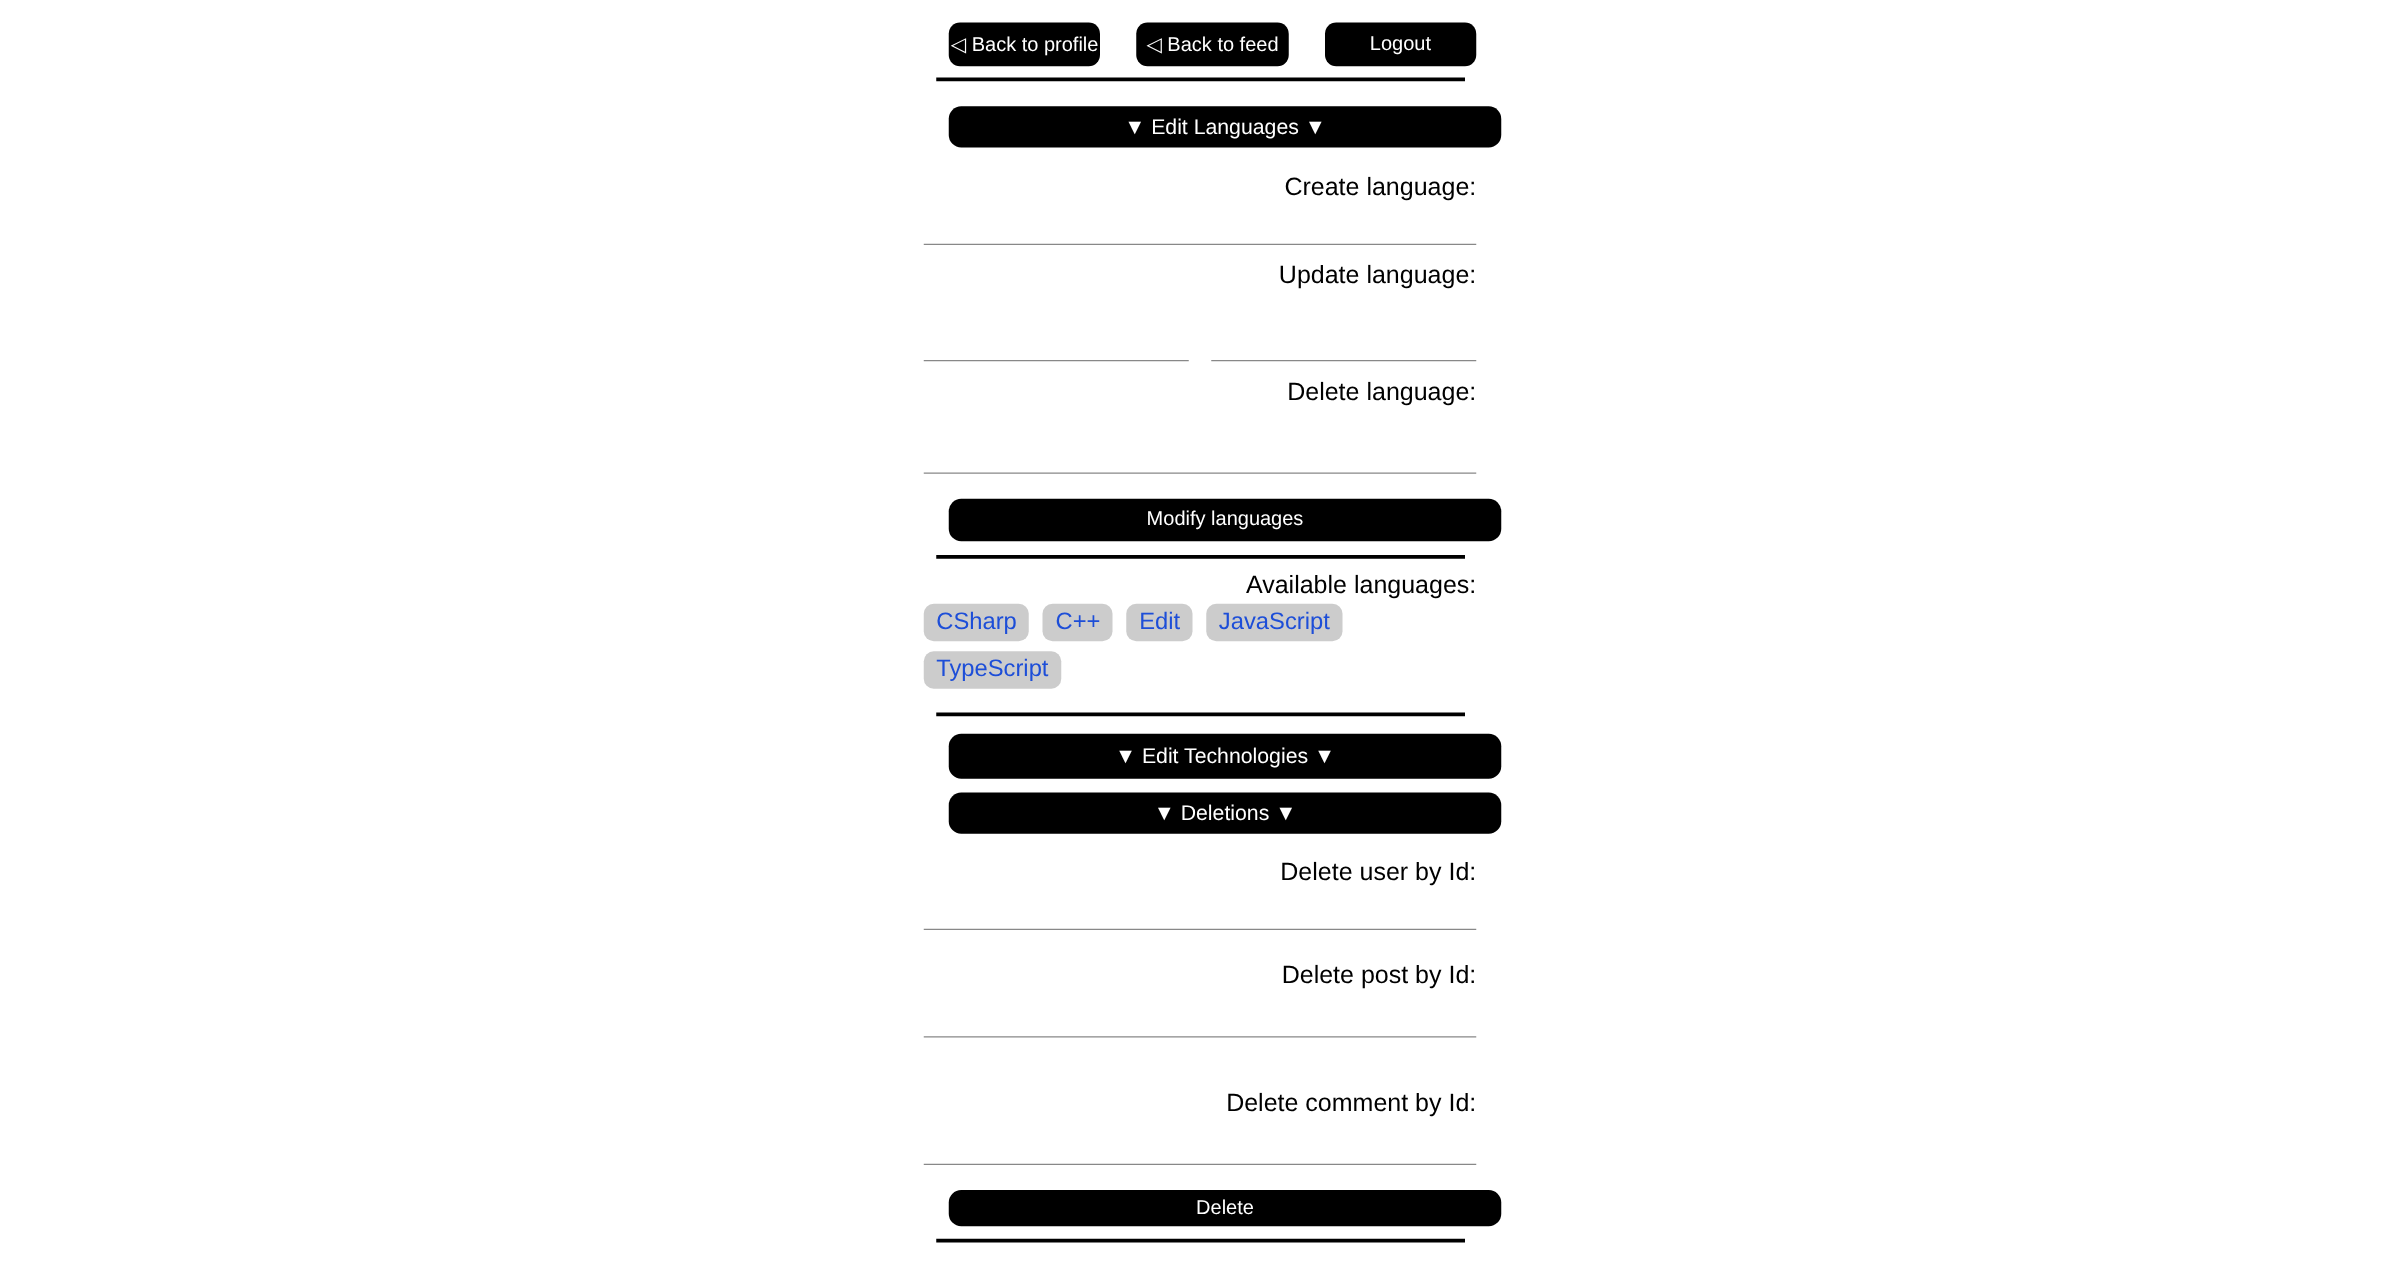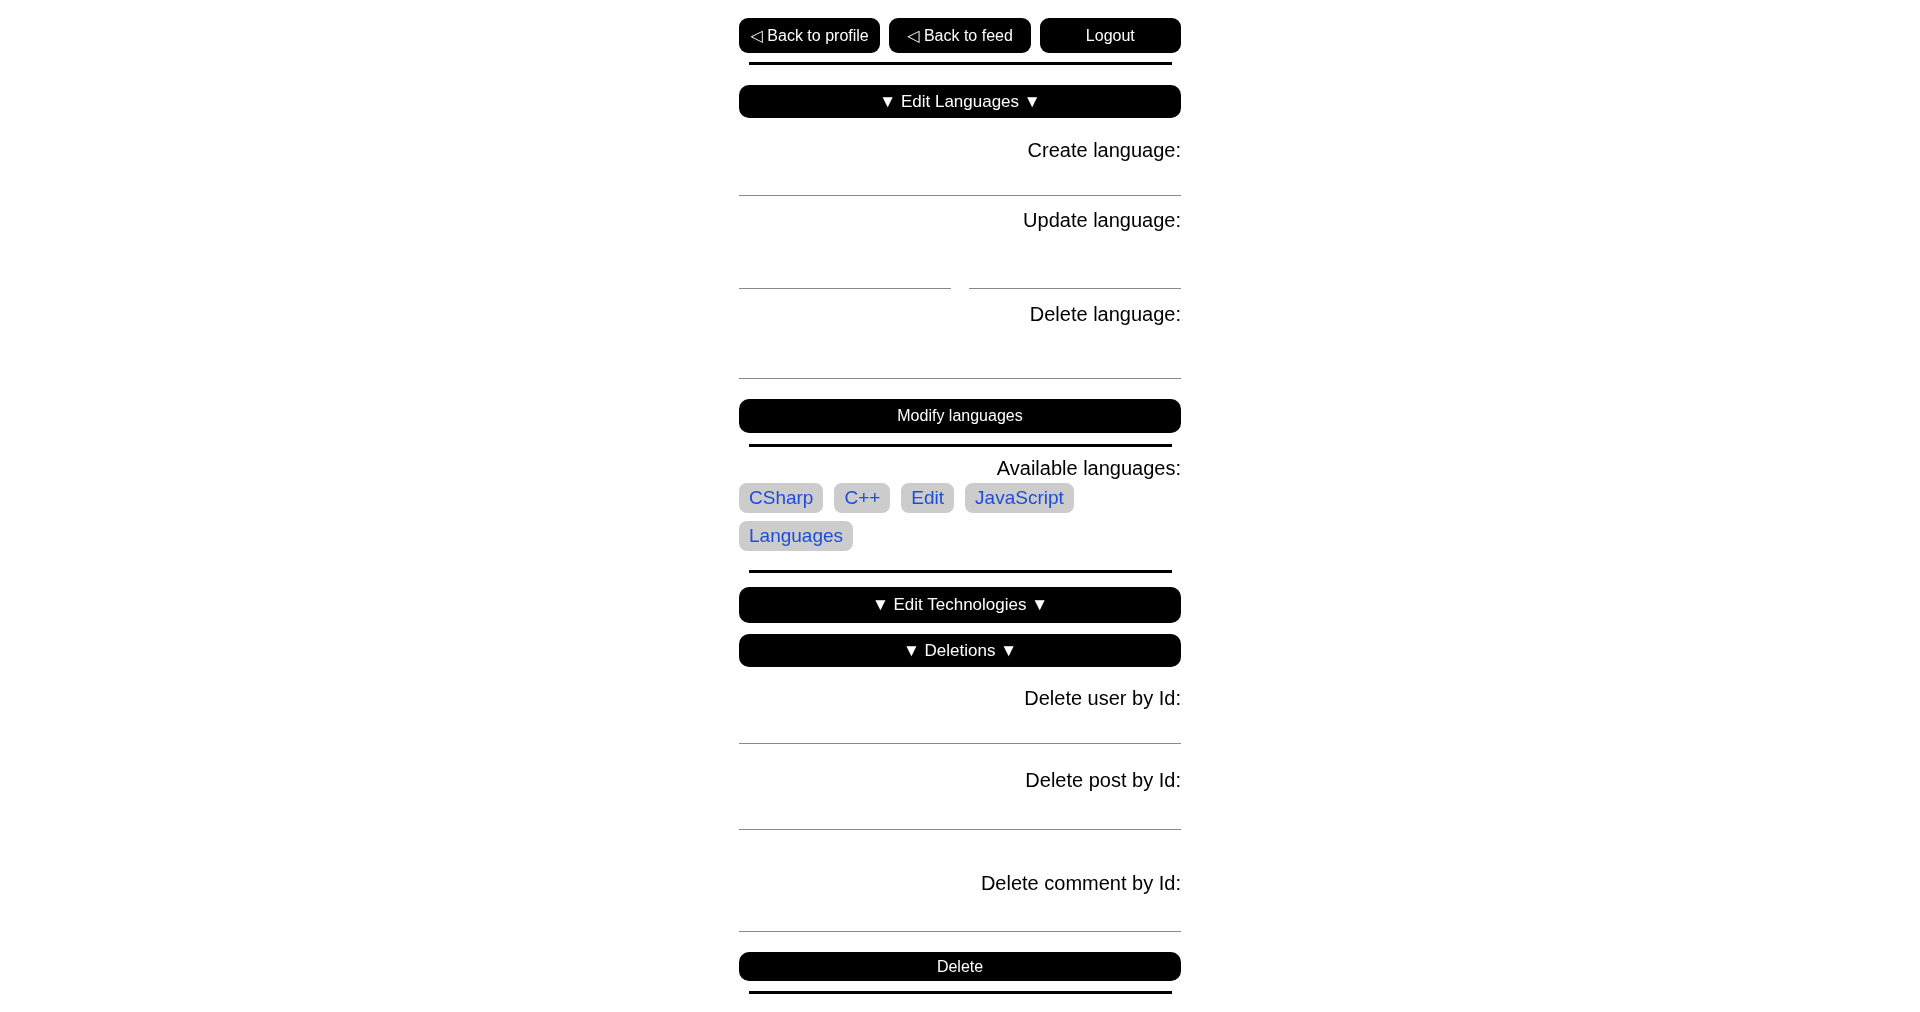--- a/index.html
+++ b/index.html
@@ -24,20 +24,21 @@
     display: block;
     width: 100%;
     background: #000000;
     color: #ffffff;
     border: none;
     border-radius: 10px;
     font-family: "Liberation Sans", sans-serif;
     font-size: 17px;
     text-align: center;
     cursor: pointer;
+    margin-left: 20px;
   }
   .btn-row {
     display: flex;
     gap: 9px;
   }
   .btn-row .btn {
     flex: 1 1 0;
     height: 35px;
     border-radius: 9px;
     font-size: 16px;
@@ -149,21 +150,21 @@
     <button class="btn btn-modify">Modify languages</button>
 
     <div class="divider d2"></div>
 
     <label class="field-label lbl-avail">Available languages:</label>
     <div class="tags">
         <span class="tag">CSharp</span>
         <span class="tag">C++</span>
         <span class="tag">Edit</span>
         <span class="tag">JavaScript</span>
-        <span class="tag">Languages</span>
+        <span class="tag">TypeScript</span>
       </div>
 
     <div class="divider d3"></div>
 
     <button class="btn btn-toggle-tech">▼ Edit Technologies ▼</button>
 
     <button class="btn btn-toggle-del">▼ Deletions ▼</button>
 
     <label class="field-label lbl-deluser">Delete user by Id:</label>
     <input class="line-input" type="text" value="" style="">

